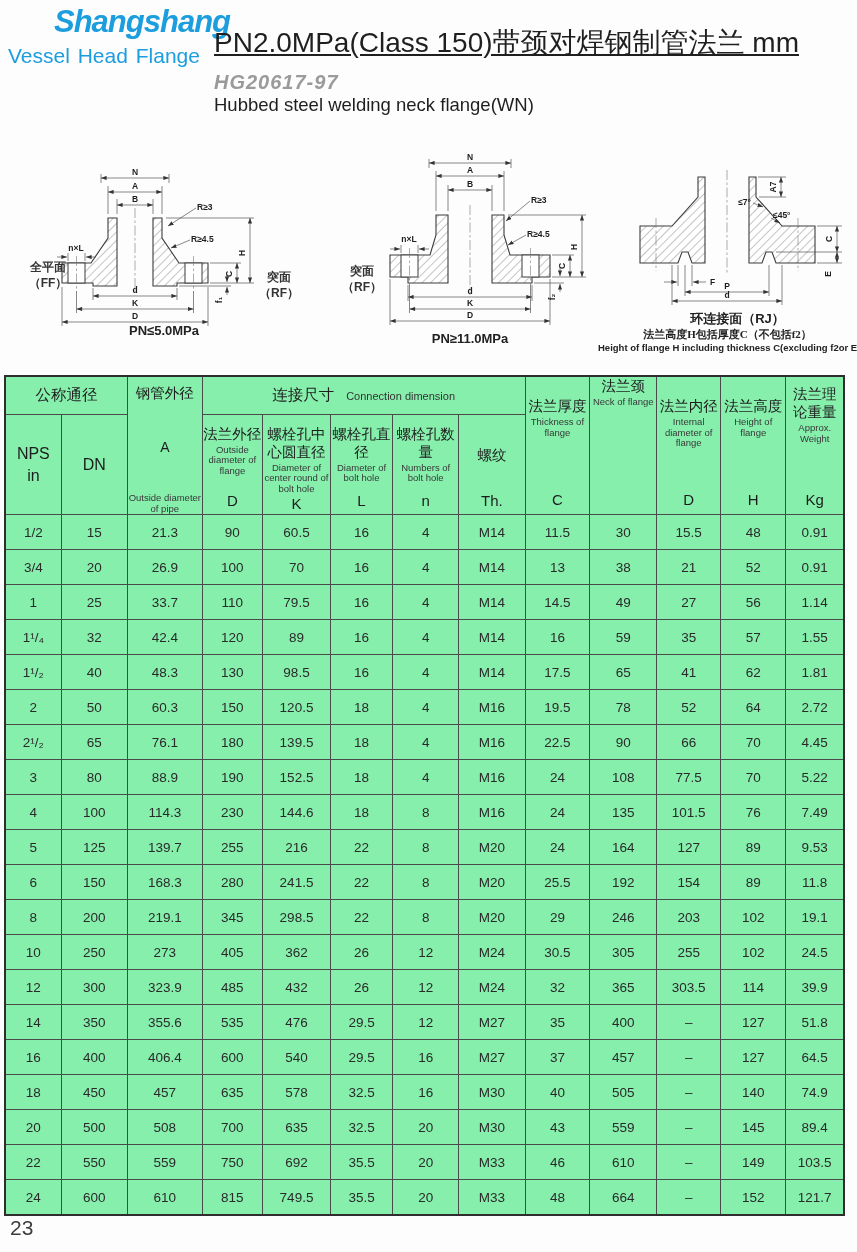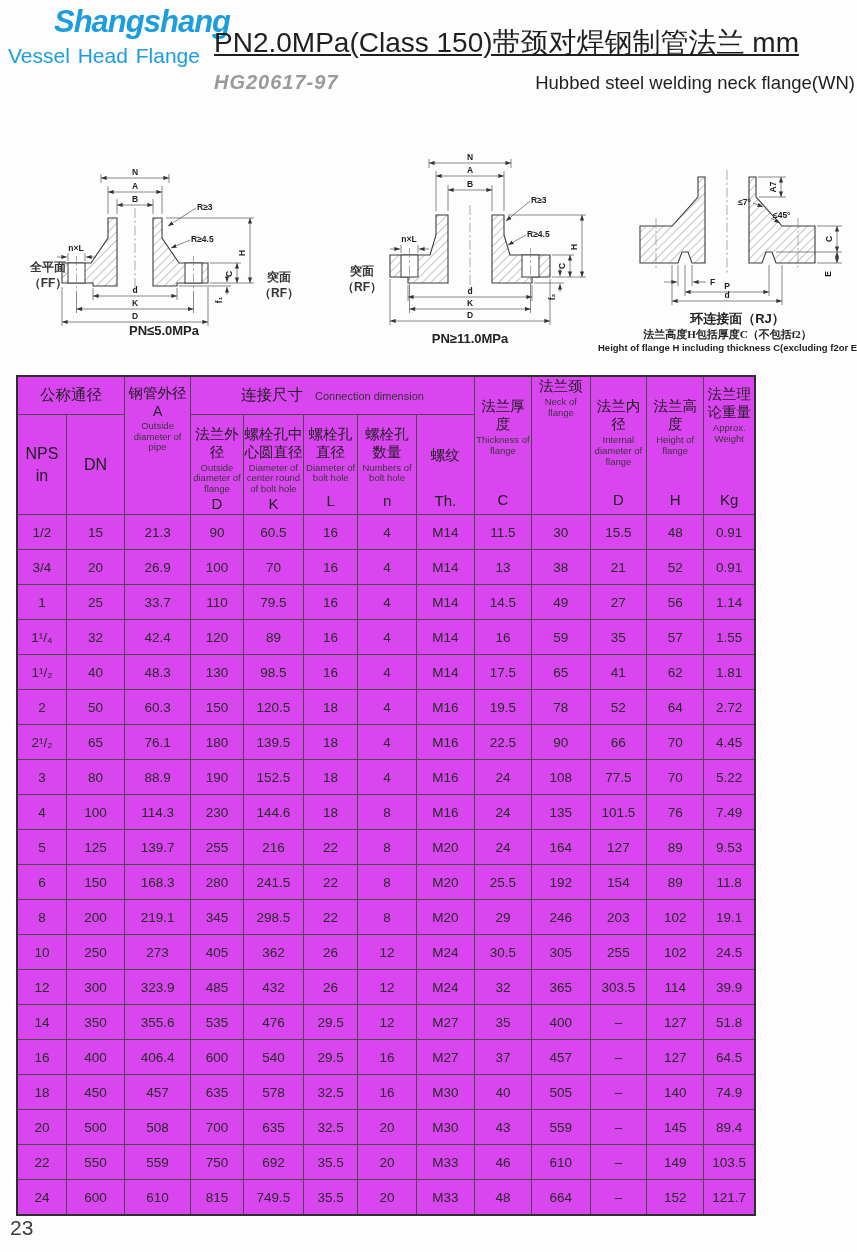--- a/index.html
+++ b/index.html
@@ -12,61 +12,61 @@
   
   .logo-name{
     left:22px;top:4px;font-size:31px;font-weight:bold;font-style:italic;
     color:#1b9dde;letter-spacing:-1px;margin-left:32px;
   }
   .logo-tag{
     left:8px;top:44px;font-size:21px;color:#1b9dde;letter-spacing:0px;word-spacing:2px;
   }
   .title-block{left:214px;top:24px;width:641px;}
   .main-title{font-size:28px;color:#1f1f1f;white-space:nowrap;text-decoration:underline;}
-  .sub-row{display:flex;justify-content:space-between;align-items:baseline;margin-top:9px;}
+  .sub-row{display:flex;justify-content:space-between;align-items:baseline;margin-top:9px;flex-direction:column;}
   .std-code{color:#9a9a9a;font-size:20px;font-weight:bold;font-style:italic;letter-spacing:1px;}
   .subtitle{font-size:18.5px;color:#1f1f1f;}
   
   .draw{position:absolute;}
   .sec-stroke{stroke:#3c3c3c;stroke-width:1.1;}
   .cl{stroke:#777;stroke-width:0.6;stroke-dasharray:10 2.5 2.5 2.5;fill:none;}
   .dim{stroke:#555;stroke-width:0.7;fill:none;}
   .dimtxt{font-size:8.5px;fill:#1d1d1d;font-weight:bold;font-family:"Liberation Sans",sans-serif;}
   .face-label{
     position:absolute;width:52px;text-align:center;font-size:12px;font-weight:bold;
     color:#333;line-height:1.3;
   }
   .draw-caption{
     position:absolute;text-align:center;font-size:13px;font-weight:bold;color:#222;
   }
   .rj-note{position:absolute;left:598px;top:327px;width:259px;text-align:center;color:#222;}
   .rj-note .cn{font-size:11px;font-weight:bold;font-family:Liberation Serif, serif;}
   .rj-note .en{font-size:9.5px;font-weight:bold;white-space:nowrap;}
   
   .spec-table{
-    position:absolute;left:16px;top:375px;width:740px;
-    border-collapse:collapse;table-layout:fixed;background:#d946ef;
+    position:absolute;left:4px;top:375px;width:841px;
+    border-collapse:collapse;table-layout:fixed;background:#86efac;
     border:2px solid #2e2e2e;
   }
   .spec-table th,.spec-table td{
     border:1px solid #4a4a4a;padding:0;text-align:center;vertical-align:middle;font-weight:normal;
   }
   .spec-table td{height:34px;font-size:13.5px;color:#2a2a2a;}
   .r1 th{height:37px;}
   .grp{font-size:15.5px;color:#1e1e1e;}
   .grp .gen{font-size:11px;color:#333;margin-left:12px;font-weight:normal;}
   .hw{display:flex;flex-direction:column;align-items:center;box-sizing:border-box;}
   .hw .cn{font-size:14.5px;line-height:1.25;color:#1d1d1d;}
   .hw .en{font-size:9.5px;line-height:1.12;color:#383838;margin-top:2px;}
   .hw .sym{font-size:15px;color:#1d1d1d;}
   .hw2{height:98px;padding-top:9px;}
   .hw2 .sym{margin-top:auto;margin-bottom:5px;}
   .hwTall{height:137px;padding-top:20px;}
   .hwTall .sym{margin-top:auto;margin-bottom:6px;}
-  .hwPipe{height:137px;justify-content:flex-start;padding-top:7px;}
+  .hwPipe{height:137px;justify-content:flex-start;padding-top:7px;gap:36px;}
   .hwPipe .sym{font-size:14px;margin-top:1px;}
   .hwNeck{height:137px;padding-bottom:14px;}
   .hwNps{height:98px;justify-content:center;font-size:16px;line-height:1.35;color:#1d1d1d;}
   
   .page-num{left:10px;top:1216px;font-size:21px;color:#3d3d3d;}
 </style>
 </head>
 <body>
 
 <div class="abs logo-name">Shangshang</div>

